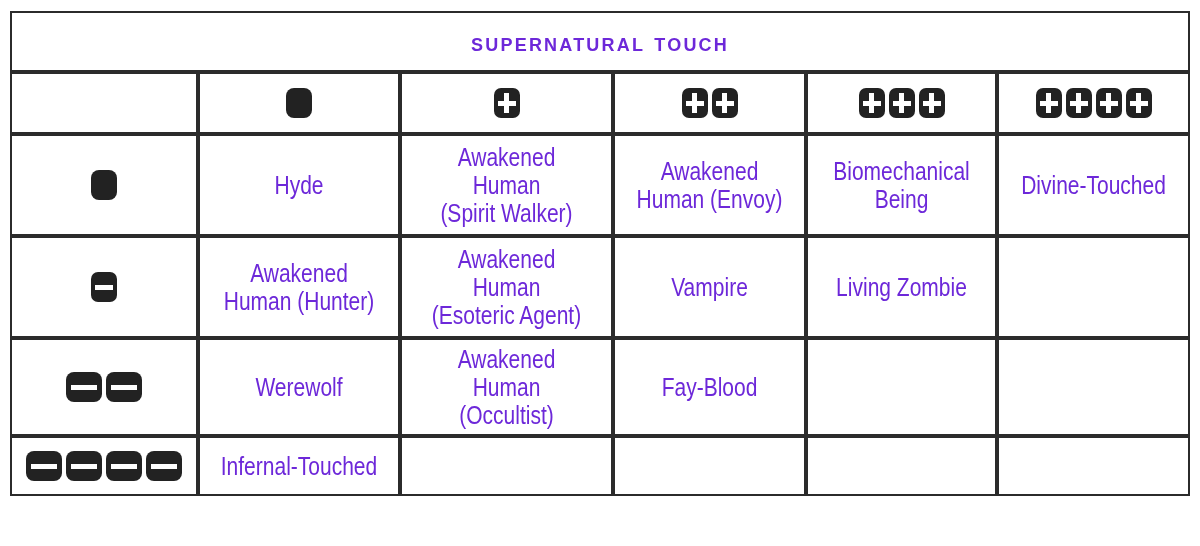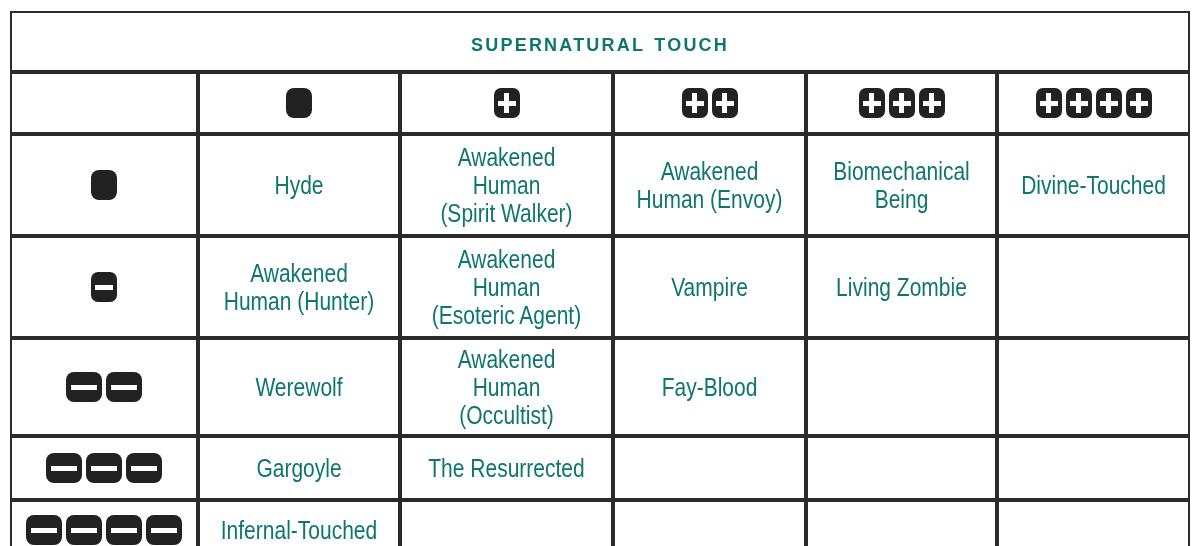--- a/index.html
+++ b/index.html
@@ -30,21 +30,21 @@
     table-layout: fixed;
     background: #ffffff;
   }
 
   table.matrix td {
     border: 2px solid #2b2b2b;
     background: #ffffff;
     text-align: center;
     vertical-align: middle;
     padding: 2px 4px;
-    color: #0f766e;
+    color: #6d28d9;
     font-size: 25px;
     line-height: 1.12;
     font-family: "Liberation Sans", sans-serif;
     font-stretch: condensed;
     transform-origin: center;
   }
 
   td.title-cell {
     background: #cbc7c5;
     height: 53px;
@@ -243,44 +243,20 @@
             <span class="cell-txt">Fay-Blood</span>
           </td>
         <td>
             <span class="cell-txt"></span>
           </td>
         <td>
             <span class="cell-txt"></span>
           </td>
       </tr>
 
-      <tr class="r4">
-        <td class="rowhead">
-          <div class="pips">
-            <span class="pip minus-wide"></span>
-            <span class="pip minus-wide"></span>
-            <span class="pip minus-wide"></span>
-          </div>
-        </td>
-        <td>
-            <span class="cell-txt">Gargoyle</span>
-          </td>
-        <td>
-            <span class="cell-txt">The Resurrected</span>
-          </td>
-        <td>
-            <span class="cell-txt"></span>
-          </td>
-        <td>
-            <span class="cell-txt"></span>
-          </td>
-        <td>
-            <span class="cell-txt"></span>
-          </td>
-      </tr>
 
       <tr class="r5">
         <td class="rowhead">
           <div class="pips">
             <span class="pip minus-wide"></span>
             <span class="pip minus-wide"></span>
             <span class="pip minus-wide"></span>
             <span class="pip minus-wide"></span>
           </div>
         </td>

